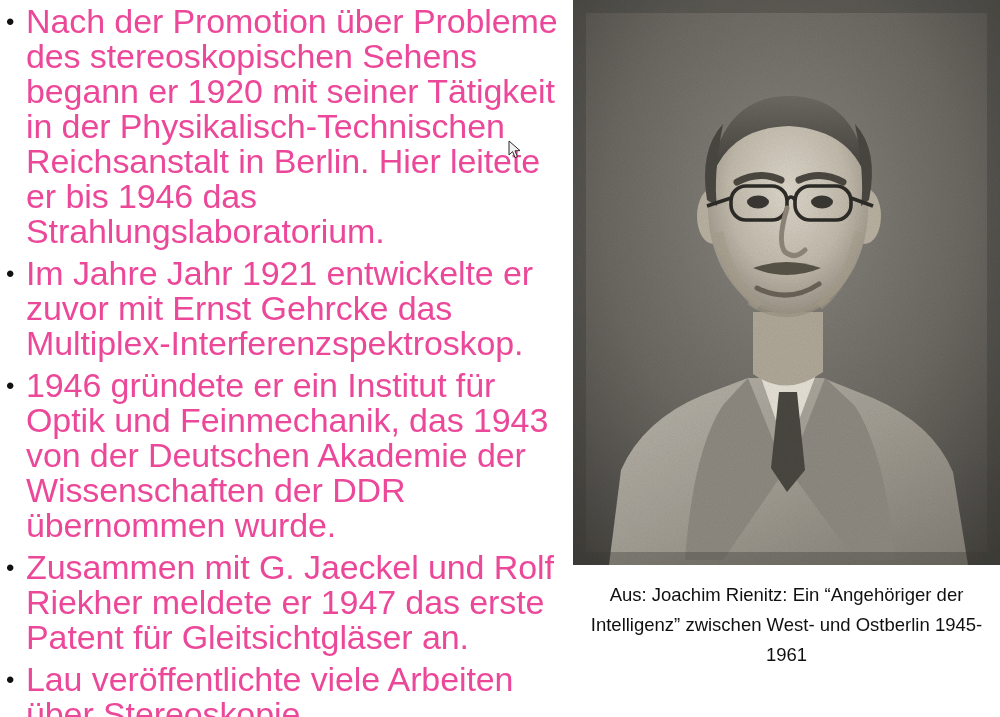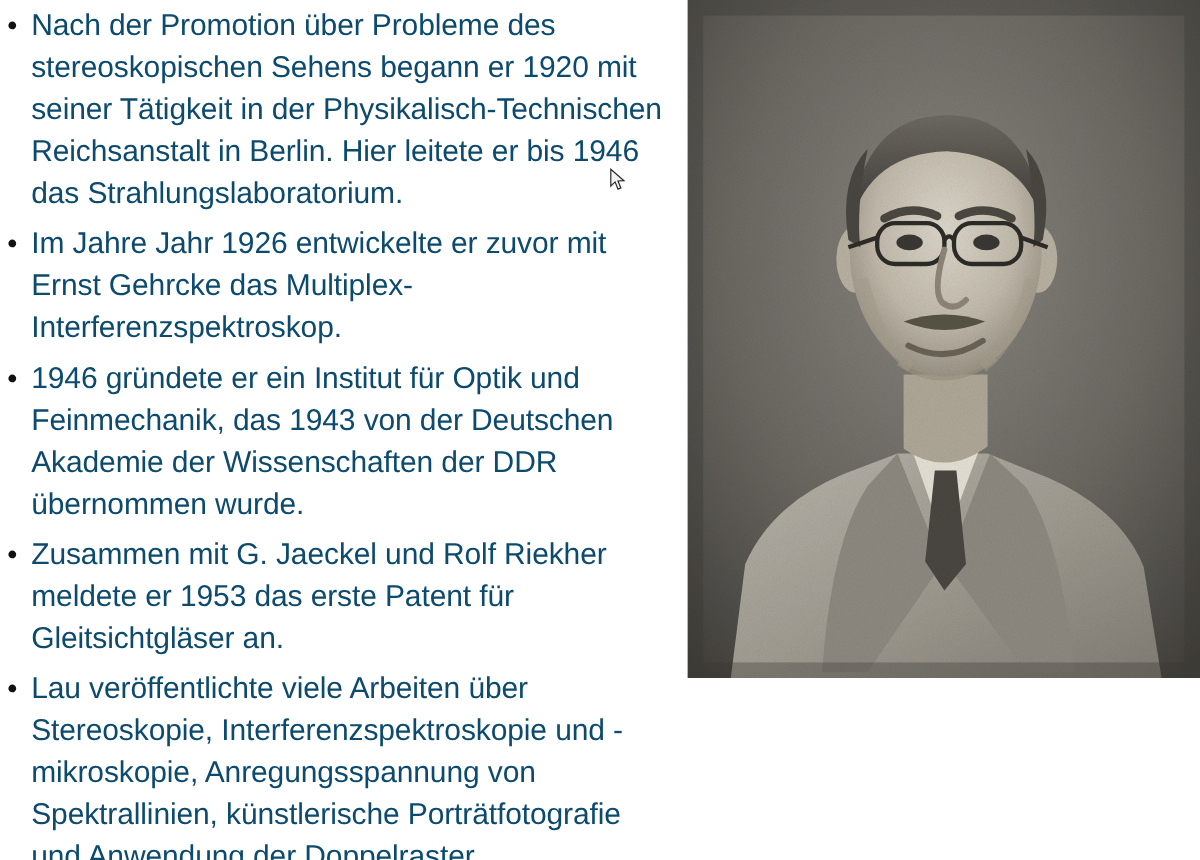--- a/index.html
+++ b/index.html
@@ -38,24 +38,24 @@
   .bullet-dot {
     flex: 0 0 auto;
     width: 20px;
     font-size: 24px;
     line-height: 35px;
     text-align: left;
     color: #111;
   }
   .bullet-text {
     flex: 1 1 auto;
-    font-size: 25px;
+    font-size: 34px;
     line-height: 35px;
     letter-spacing: -0.1px;
-    color: #0c4a6e;
+    color: #ec4899;
     white-space: pre-line;
   }
   
   .photo-col {
     position: absolute;
     left: 573px;
     top: 0px;
     width: 427px;
     height: 717px;
   }
@@ -101,31 +101,31 @@
 
   <div class="bullets">
 
     <div class="bullet">
       <span class="bullet-dot">•</span>
       <span class="bullet-text">Nach der Promotion über Probleme des stereoskopischen Sehens begann er 1920 mit seiner Tätigkeit in der Physikalisch-Technischen Reichsanstalt in Berlin. Hier leitete er bis 1946 das Strahlungslaboratorium.</span>
     </div>
 
     <div class="bullet">
       <span class="bullet-dot">•</span>
-      <span class="bullet-text">Im Jahre Jahr 1926 entwickelte er zuvor mit Ernst Gehrcke das Multiplex-Interferenzspektroskop.</span>
+      <span class="bullet-text">Im Jahre Jahr 1921 entwickelte er zuvor mit Ernst Gehrcke das Multiplex-Interferenzspektroskop.</span>
     </div>
 
     <div class="bullet">
       <span class="bullet-dot">•</span>
       <span class="bullet-text">1946 gründete er ein Institut für Optik und Feinmechanik, das 1943 von der Deutschen Akademie der Wissenschaften der DDR übernommen wurde.</span>
     </div>
 
     <div class="bullet">
       <span class="bullet-dot">•</span>
-      <span class="bullet-text">Zusammen mit G. Jaeckel und Rolf Riekher meldete er 1953 das erste Patent für Gleitsichtgläser an.</span>
+      <span class="bullet-text">Zusammen mit G. Jaeckel und Rolf Riekher meldete er 1947 das erste Patent für Gleitsichtgläser an.</span>
     </div>
 
     <div class="bullet">
       <span class="bullet-dot">•</span>
       <span class="bullet-text">Lau veröffentlichte viele Arbeiten über Stereoskopie, Interferenzspektroskopie und -mikroskopie, Anregungsspannung von Spektrallinien, künstlerische Porträtfotografie und Anwendung der Doppelraster.</span>
     </div>
 
   </div>
 
   <div class="photo-col">
@@ -209,20 +209,21 @@
           <path d="M 176 302 q 40 26 80 -4" stroke="#9d9585" stroke-width="6" fill="none" opacity="0.7"></path>
 
           <path d="M 146 232 q 12 52 40 74" stroke="#a79e8d" stroke-width="9" fill="none" opacity="0.55"></path>
           <path d="M 286 232 q -12 52 -40 74" stroke="#a79e8d" stroke-width="9" fill="none" opacity="0.55"></path>
 
           <rect x="0" y="0" width="427" height="565" fill="none" stroke="#3a3834" stroke-width="26" opacity="0.35"></rect>
         </g>
       </svg>
     </div>
 
+    <div class="caption">Aus: Joachim Rienitz: Ein “Angehöriger der Intelligenz” zwischen West- und Ostberlin 1945-1961</div>
   </div>
 
   <div class="cursor">
     <svg viewBox="0 0 14 20" width="14" height="20" aria-hidden="true">
       <path d="M1 1 L1 15 L4.6 11.6 L7 17.6 L9.4 16.6 L7 10.8 L12 10.6 Z" fill="#f2f2f2" stroke="#2a2a2a" stroke-width="1"></path>
     </svg>
   </div>
 
 </div>
 

